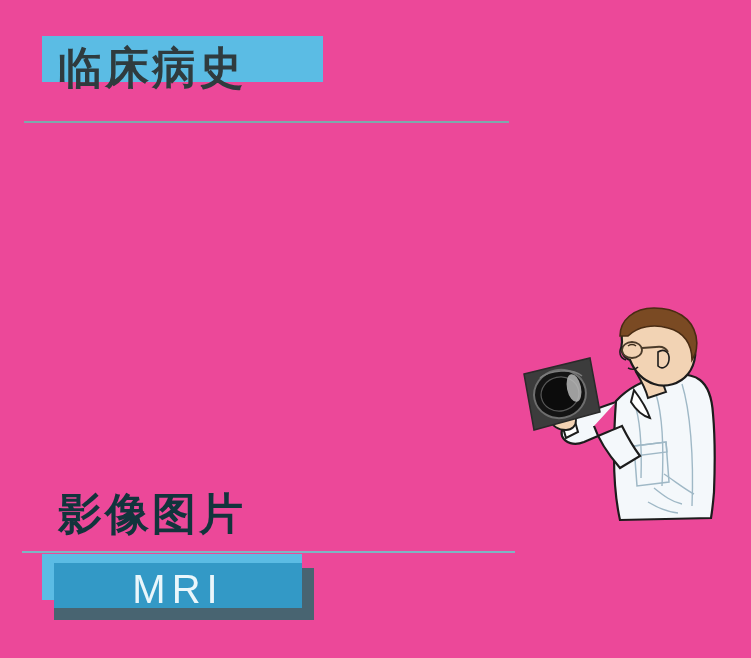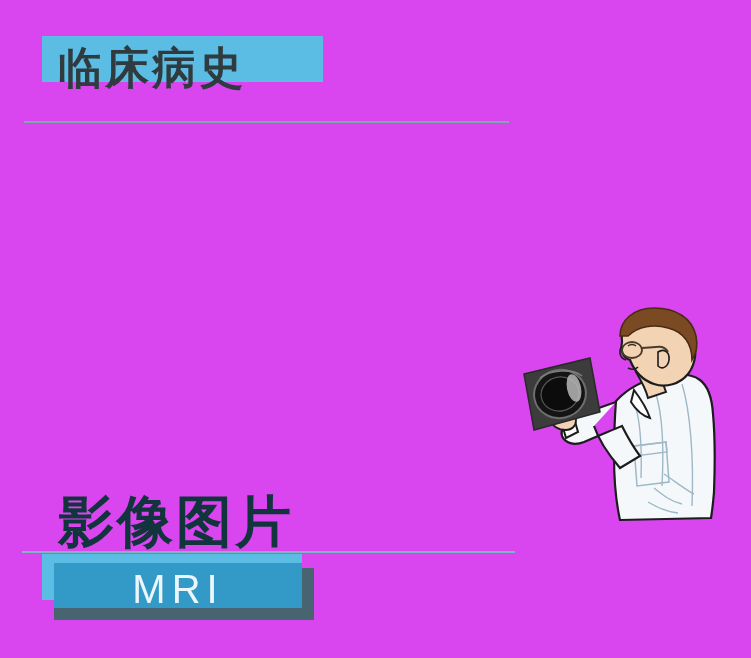--- a/index.html
+++ b/index.html
@@ -7,21 +7,21 @@
     padding: 0;
     background: #ffffff;
   }
   body {
     font-family: "Liberation Sans", "DejaVu Sans", sans-serif;
   }
   #page {
     position: relative;
     width: 751px;
     height: 658px;
-    background: #d946ef;
+    background: #ec4899;
     overflow: hidden;
   }
 
   
   .hl-bar-1 {
     position: absolute;
     left: 42px;
     top: 36px;
     width: 281px;
     height: 46px;
@@ -57,21 +57,21 @@
     line-height: 64px;
     color: #3a3a3a;
     letter-spacing: 1px;
   }
 
   
   .heading-2 {
     position: absolute;
     left: 58px;
     top: 488px;
-    font-size: 56px;
+    font-size: 44px;
     font-weight: bold;
     letter-spacing: 3px;
     color: #12343c;
     line-height: 1.2;
     white-space: nowrap;
   }
   .divider-2 {
     position: absolute;
     left: 22px;
     top: 551px;

